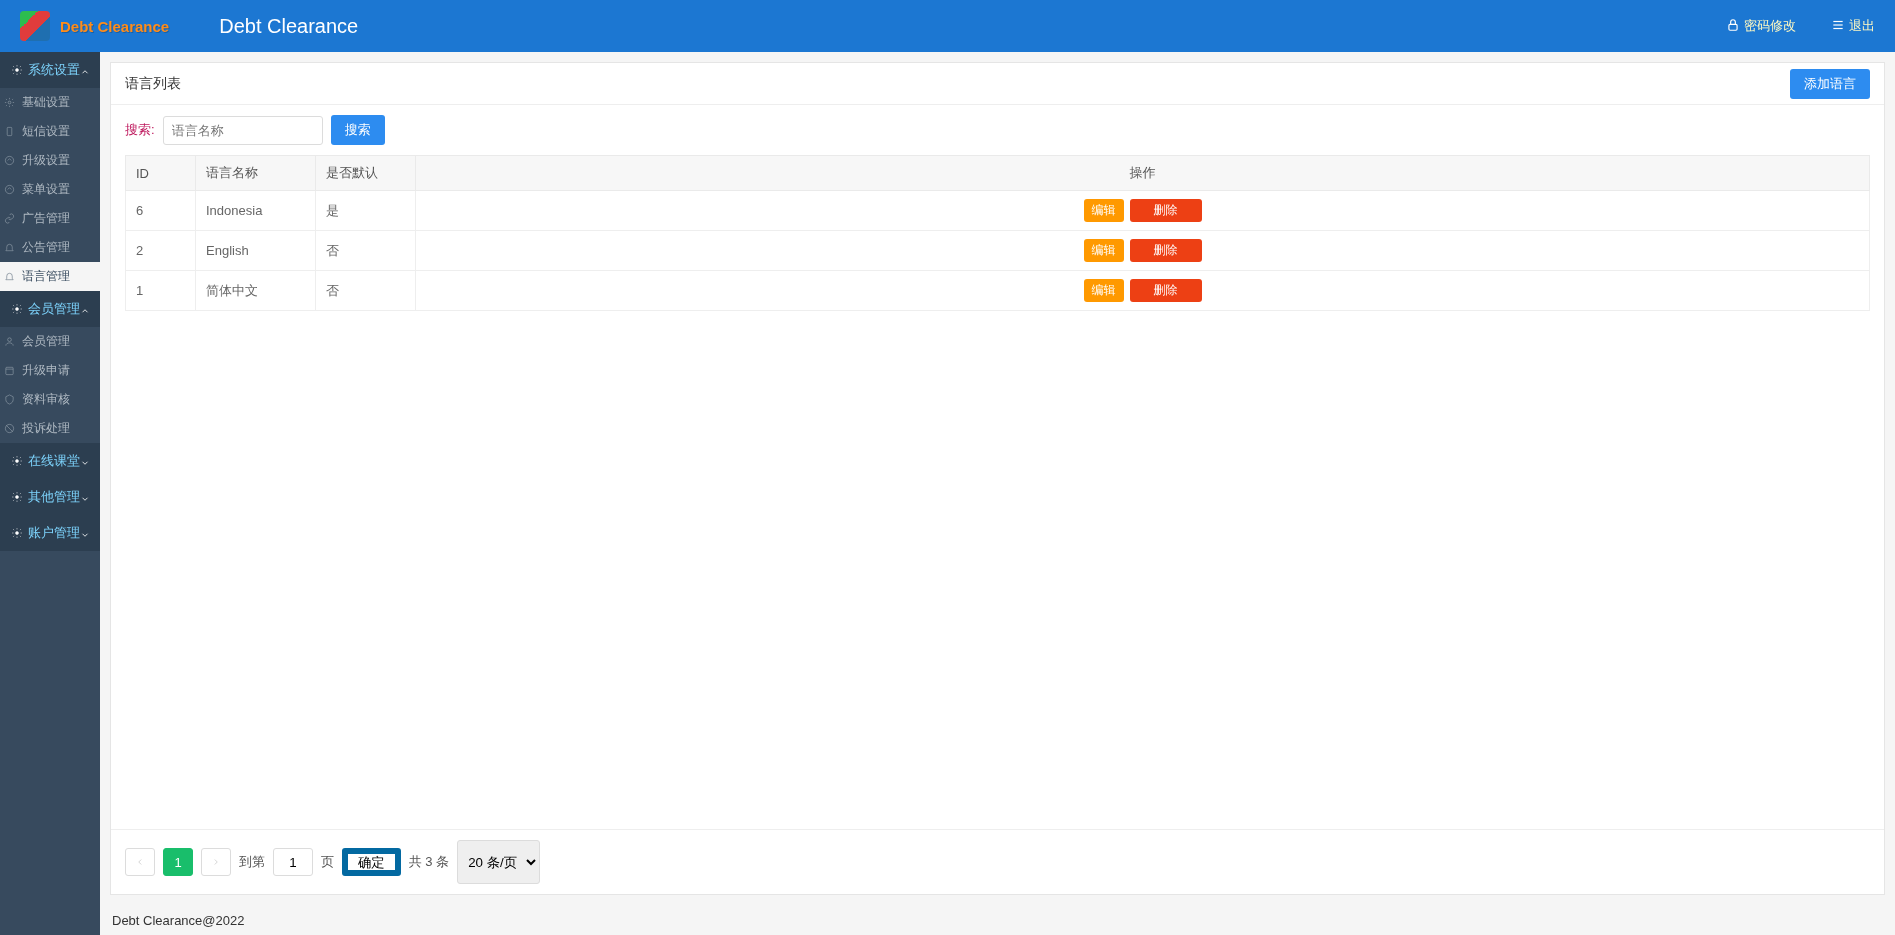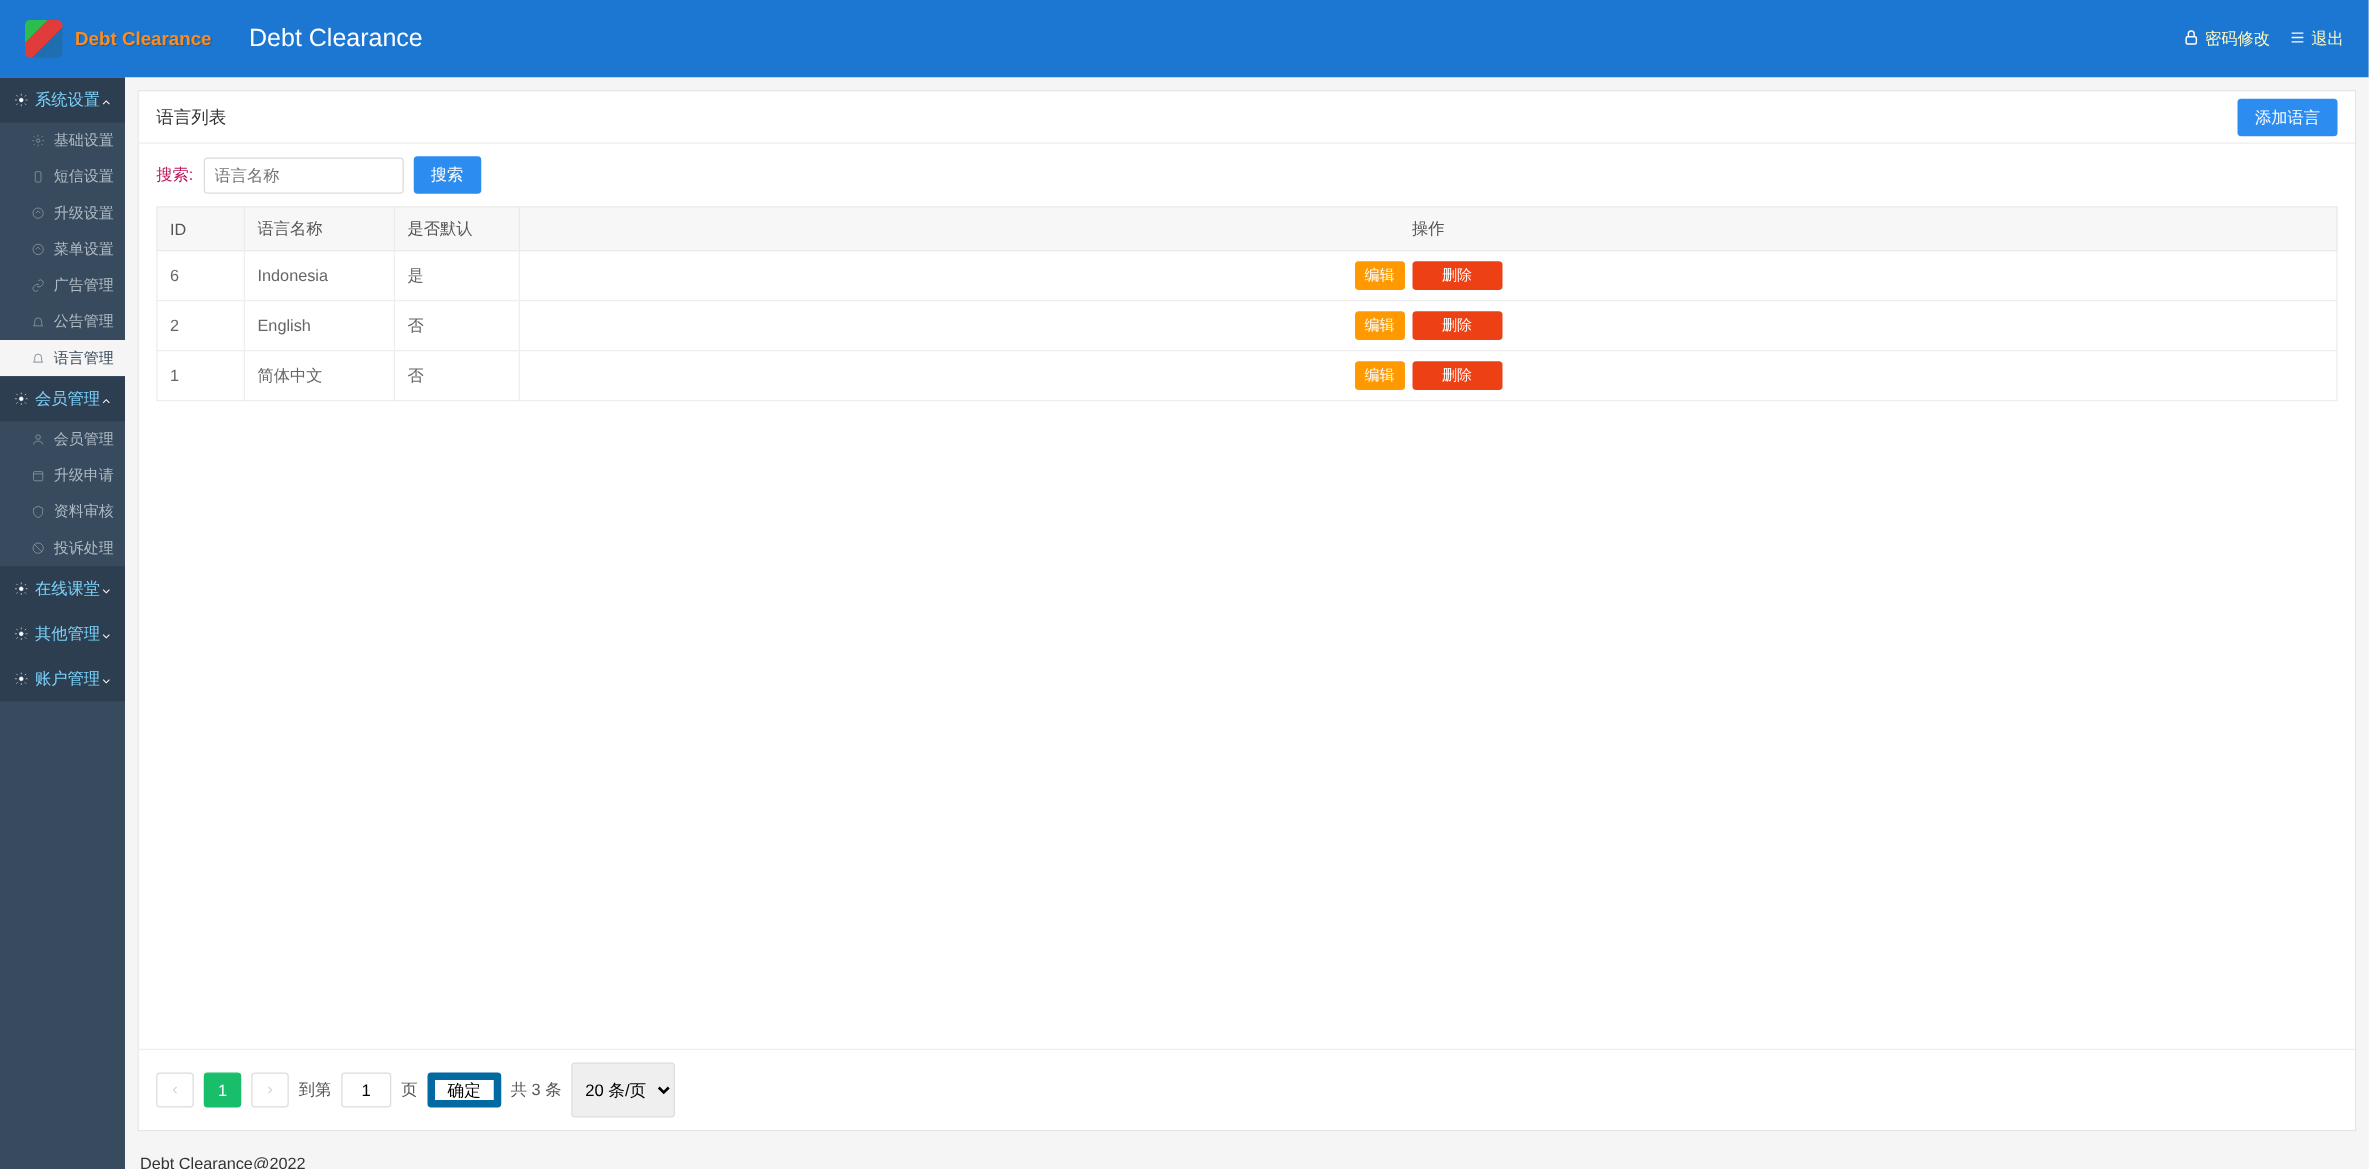--- a/index.html
+++ b/index.html
@@ -1,39 +1,39 @@
 <!DOCTYPE html>
 <html><head>
 <meta charset="utf-8">
 <style>
 * { box-sizing: border-box; margin: 0; padding: 0; }
 body { font-family: -apple-system, BlinkMacSystemFont, "Segoe UI", Arial, sans-serif; font-size: 14px; background: #f5f5f5; }
 
 
-.topbar { height: 62px; background: #1c77d2; display: flex; align-items: center; color: #fff; padding: 0 20px; }
+.topbar { height: 52px; background: #1c77d2; display: flex; align-items: center; color: #fff; padding: 0 20px; gap: 20px; }
 .logo-area { display: flex; align-items: center; gap: 10px; }
 .logo-cube { width: 30px; height: 30px; background: linear-gradient(135deg, #2dbd4f 30%, #e03c3c 30% 60%, #1f6fb0 60%); border-radius: 4px; }
 .logo-text { font-weight: bold; font-size: 15px; color: #ff8c1a; text-shadow: 1px 1px rgba(0,0,0,0.2); }
 .app-title { font-size: 20px; margin-left: 30px; color:#fff; }
 .topbar-spacer { flex: 1; }
 .topbar-action { color: #fef9c3; font-size: 13px; margin-left: 15px; display: inline-flex; align-items: center; gap: 4px; cursor: pointer; }
 .topbar-action svg { width: 14px; height: 14px; }
 
 
 .layout { display: flex; height: calc(100vh - 50px); }
 .sidebar { width: 100px; background: #374a5e; color: #c0c7cf; flex-shrink: 0; overflow-y: auto; }
 .content-wrap { flex: 1; display: flex; flex-direction: column; background: #f5f5f5; }
 .content { flex: 1; margin: 10px; background: #fff; border: 1px solid #e5e5e5; display: flex; flex-direction: column; }
 .footer { height: 32px; line-height: 32px; padding-left: 12px; color: #333; font-size: 13px; }
 .menu-header { height: 36px; display: flex; align-items: center; padding: 0 10px; background: #2c3e50; color: #7dd3fc; font-size: 13px; cursor: pointer; }
 .menu-header .icon { width: 14px; height: 14px; margin-right: 4px; display:inline-flex; align-items:center; justify-content:center;}
 .menu-header .icon svg { width: 12px; height: 12px; stroke:#fff; fill:#fff; }
 .menu-arrow { margin-left: auto; width: 10px; height: 10px; }
 .menu-arrow svg { width:10px; height:10px; fill:#fff; }
-.menu-item { height: 29px; display: flex; align-items: center; padding-left: 25px; color: #b0bac3; font-size: 12px; cursor: pointer; }
+.menu-item { height: 29px; display: flex; align-items: center; padding-left: 4px; color: #b0bac3; font-size: 12px; cursor: pointer; }
 .menu-item.active { background: #f5f5f5; color: #374a5e; }
 .menu-item .mi-icon { width: 12px; height: 12px; margin-right: 6px; display:inline-flex; align-items:center;}
 .menu-item .mi-icon svg { width:11px; height:11px; stroke:currentColor; fill:none;}
 .menu-item.active .mi-icon svg { stroke:#374a5e; }
 
 
 .card-header { height: 42px; border-bottom: 1px solid #eee; display: flex; align-items: center; padding: 0 14px; font-size: 14px; color:#333;}
 .card-header .chspacer { flex: 1; }
 .btn-primary { background: #2d8cf0; color: #fff; border: none; padding: 6px 14px; border-radius: 3px; font-size: 13px; cursor: pointer; }
 

